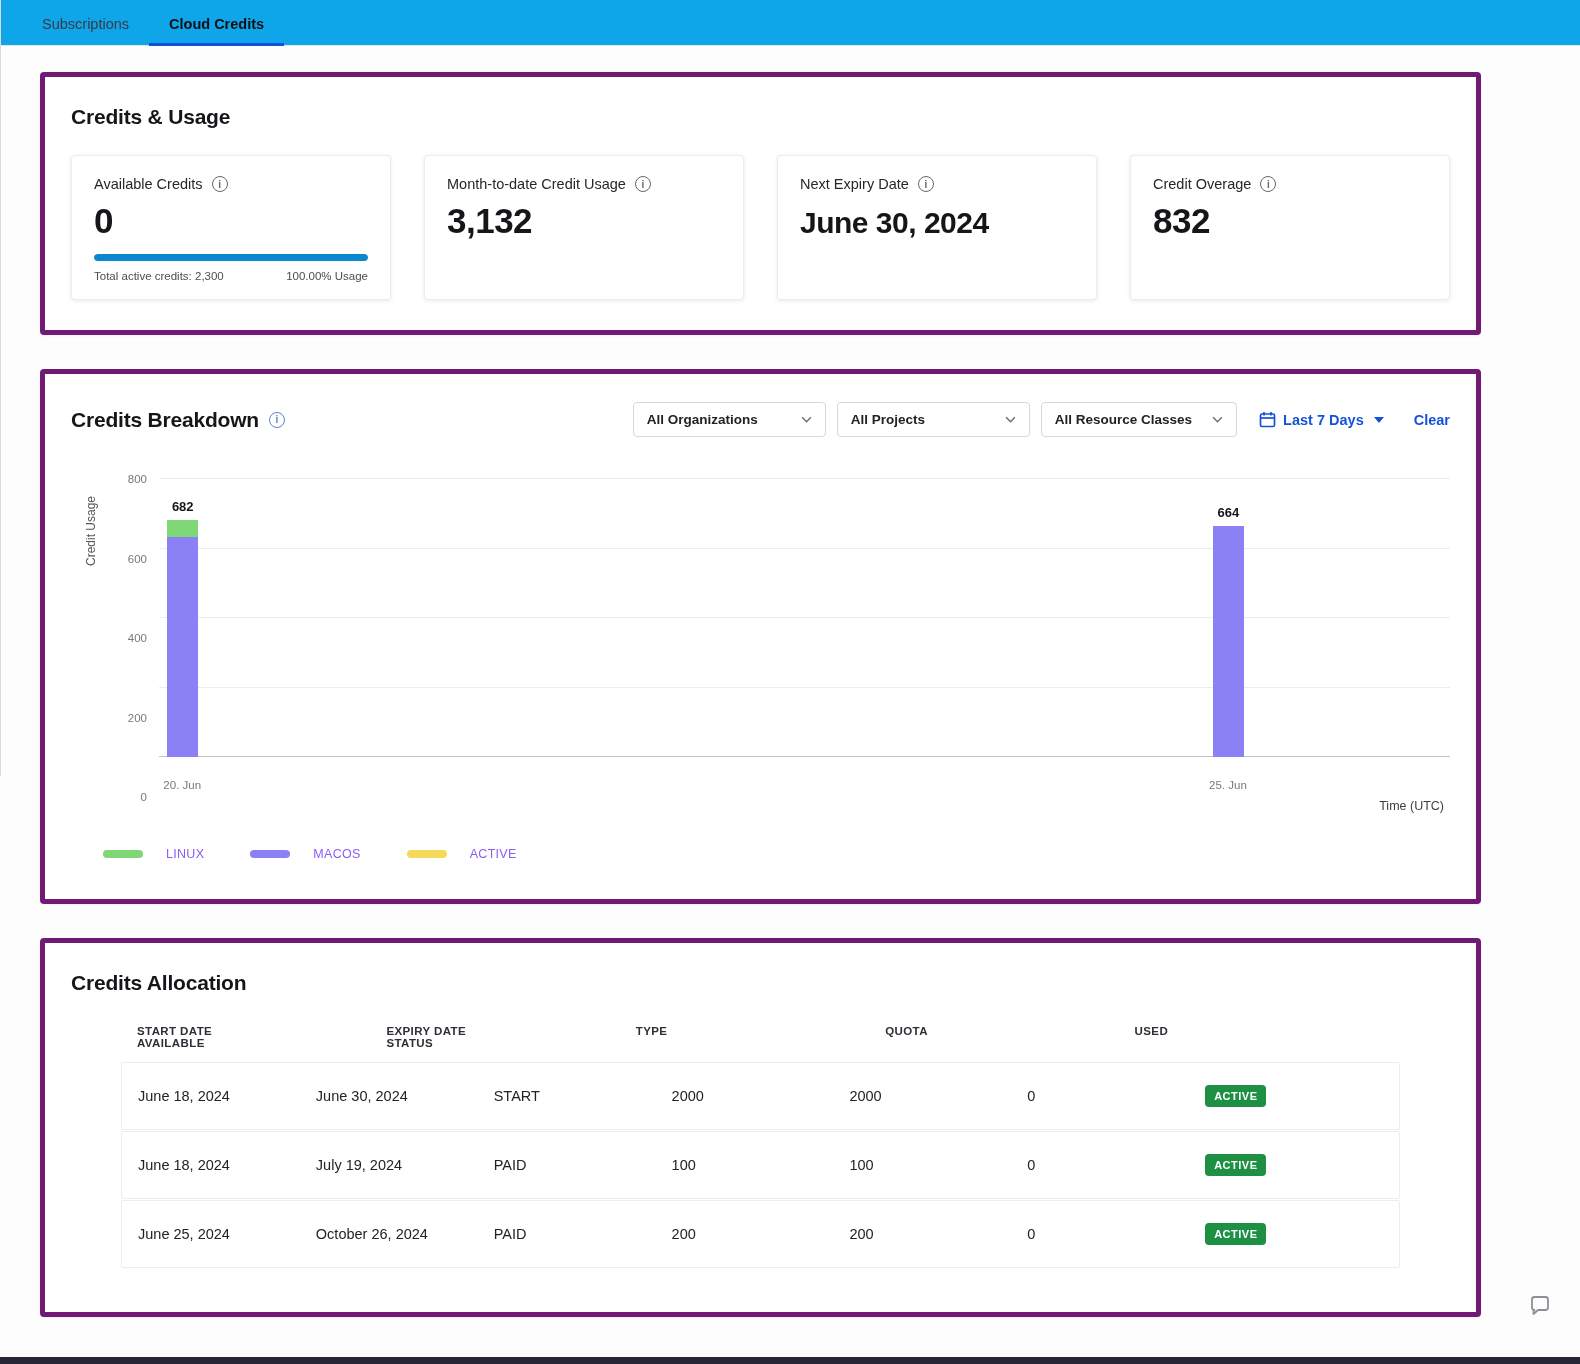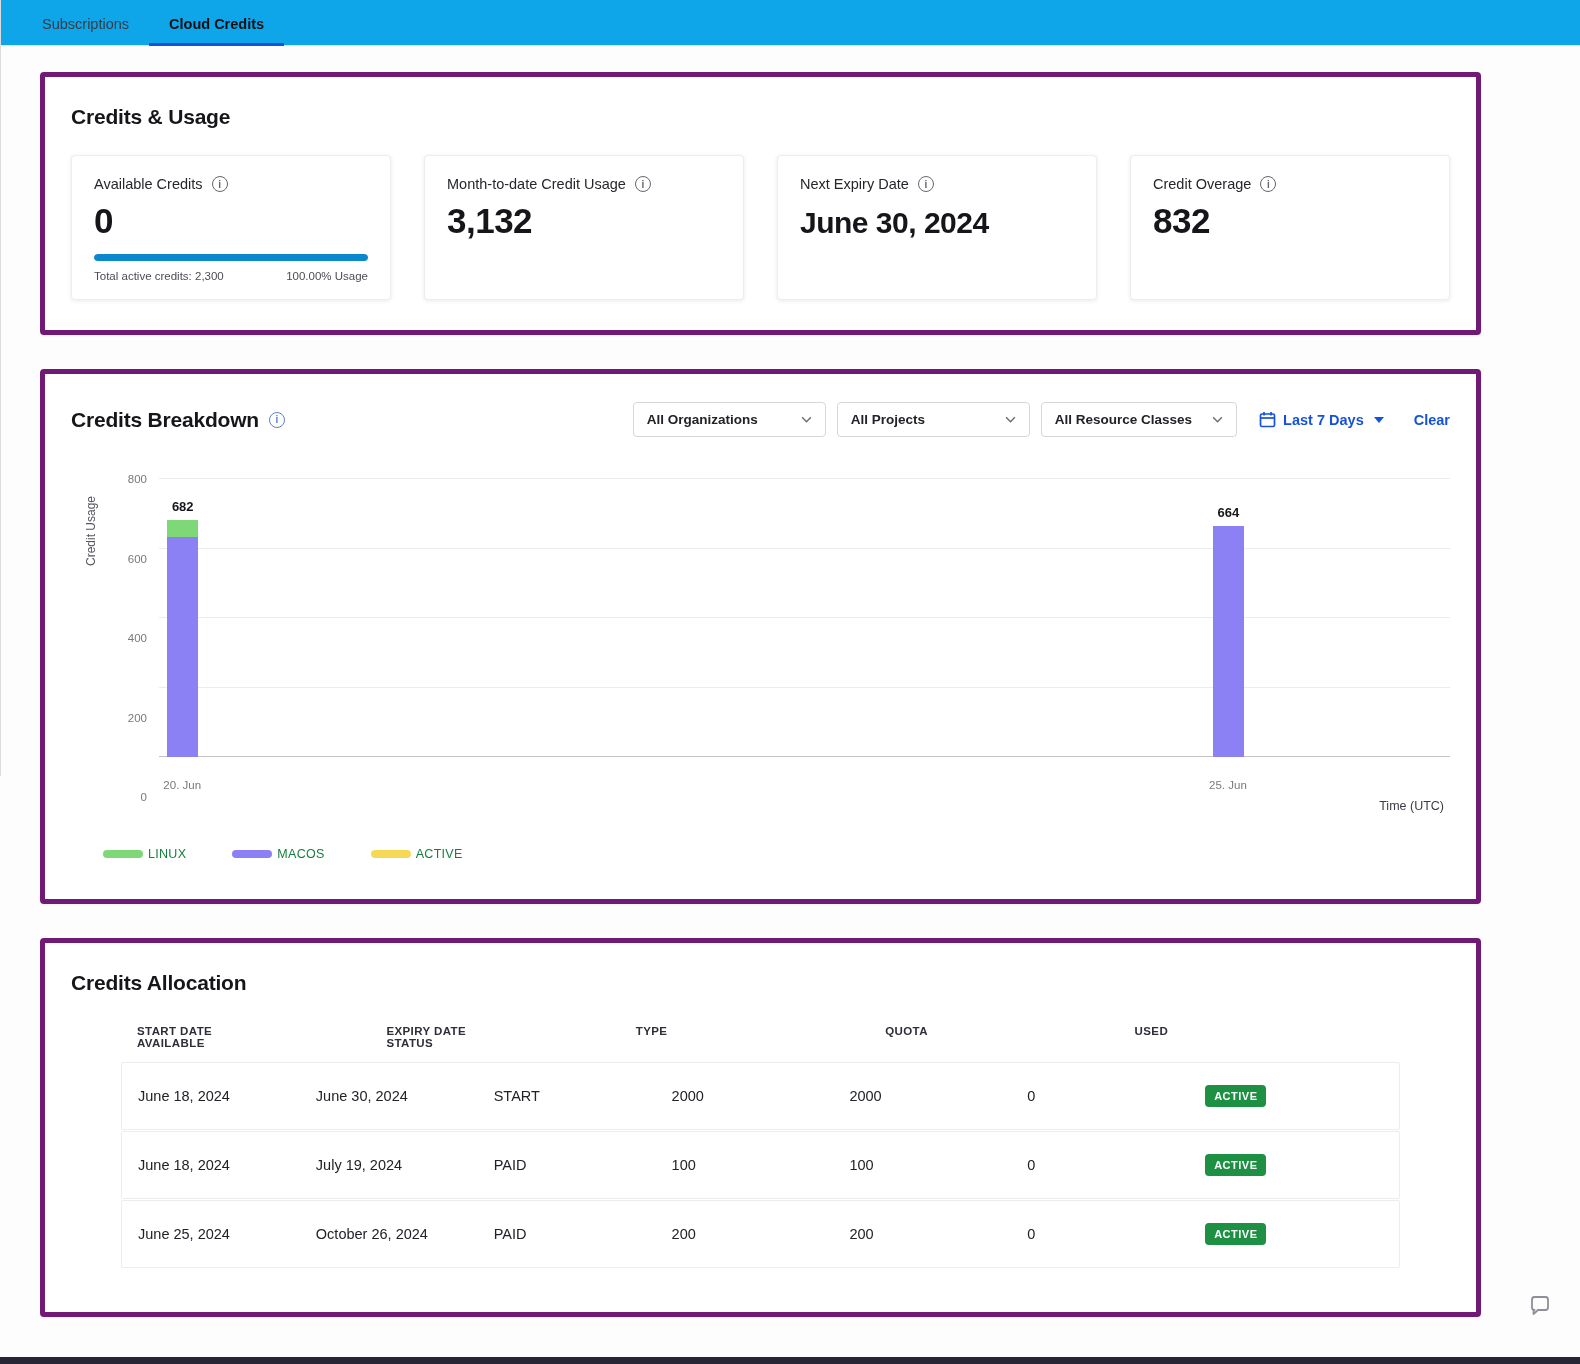--- a/index.html
+++ b/index.html
@@ -98,21 +98,21 @@
   }
   .seg { flex-basis:0; }
   .bar-value {
     position:absolute; top:-21px; left:50%; transform:translateX(-50%);
     font-size:13px; font-weight:bold; color:#17171b;
   }
   .xticks { height:26px; position:relative;margin-top:14px; }
   .xtick { position:absolute; top:8px; transform:translateX(-50%); font-size:11.5px; color:#78787e; white-space:nowrap; }
   .time-label { text-align:right; font-size:12.5px; color:#3c3c44; margin-top:2px; padding-right:6px; }
   .legend { display:flex; align-items:center; gap:46px; margin:34px 0 8px 32px; }
-  .legend-item { display:flex; align-items:center; gap:5px; font-size:12.5px; color:#15803d; letter-spacing:.3px; cursor:pointer; }
+  .legend-item { display:flex; align-items:center; gap:23px; font-size:12.5px; color:#8b5cf6; letter-spacing:.3px; cursor:pointer; }
   .swatch { width:40px; height:8px; border-radius:4px; display:inline-block; }
 
   
   .table { margin:30px 50px 14px; }
   .thead {
     display:grid; grid-template-columns:repeat(5,1fr);
     padding:0 16px 13px; font-size:11.5px; font-weight:bold; color:#2e2e36; letter-spacing:.4px;
   }
   .trow {
     display:grid; grid-template-columns:repeat(7,1fr); align-items:center;

